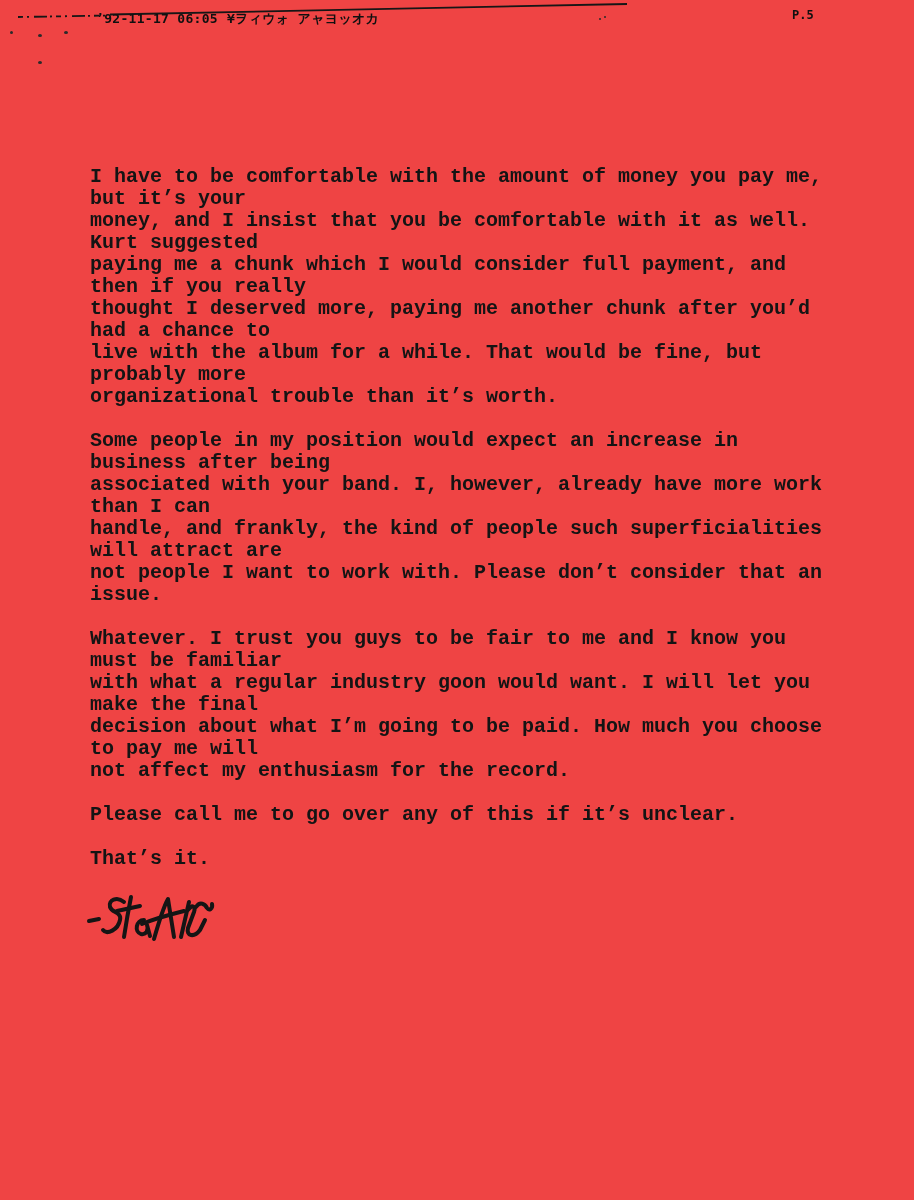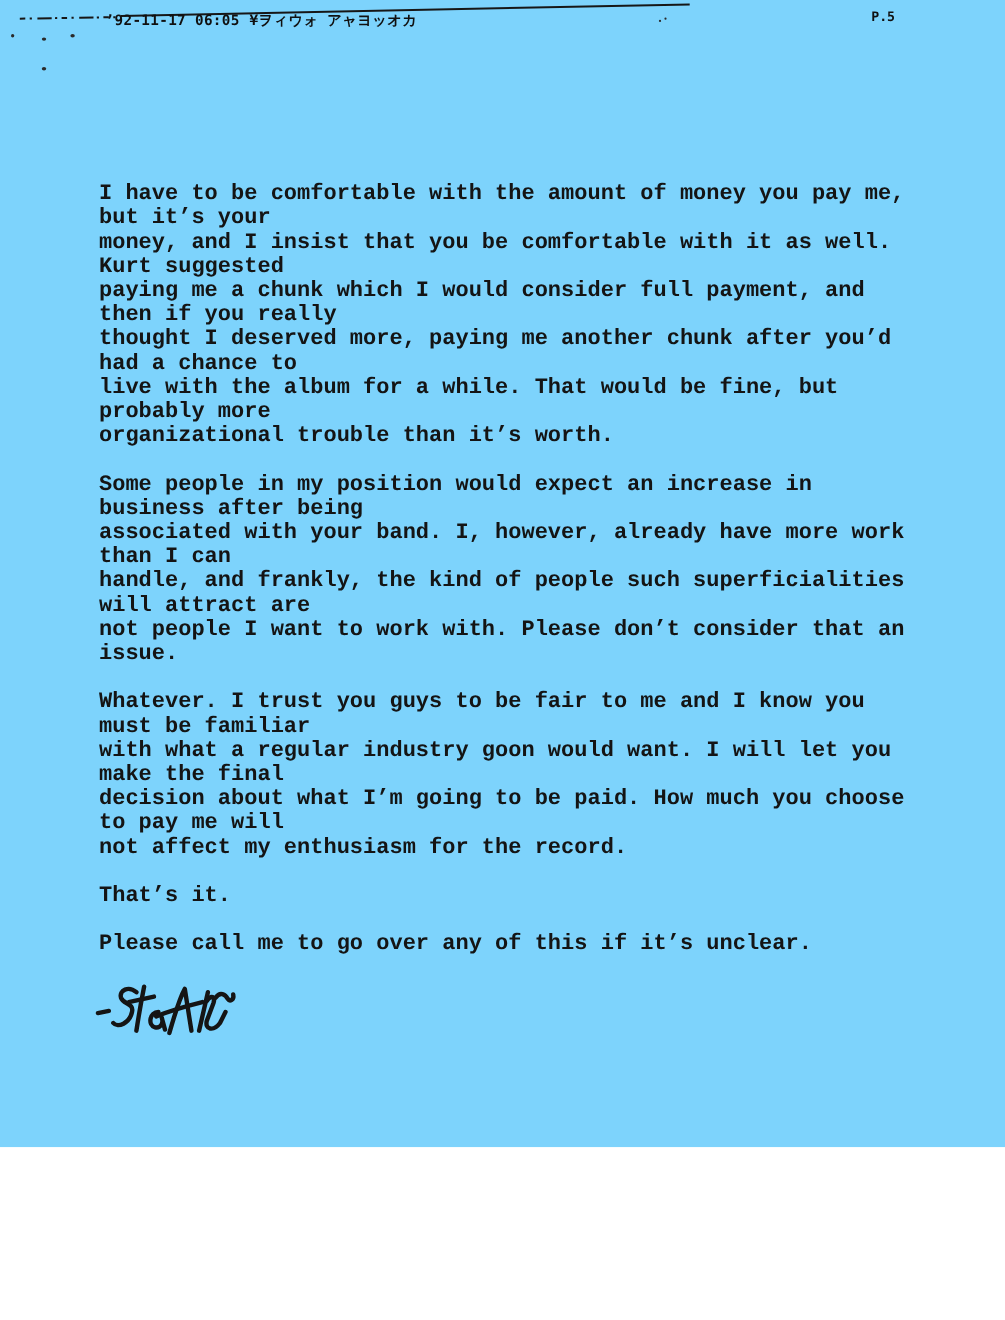--- a/index.html
+++ b/index.html
@@ -1,20 +1,20 @@
 <!DOCTYPE html>
 <html><head>
 <meta charset="utf-8">
 <style>
   html, body { margin: 0; padding: 0; background: #ffffff; }
   .page {
     position: relative;
     width: 914px;
-    height: 1043px;
-    background: #7dd3fc;
+    height: 1200px;
+    background: #ef4444;
     overflow: hidden;
     font-family: "Liberation Mono", monospace;
   }
   .header-line-svg {
     position: absolute;
     left: 0; top: 0;
   }
   .fax-text {
     position: absolute;
     left: 96px;
@@ -95,22 +95,22 @@
 live with the album for a while. That would be fine, but probably more
 organizational trouble than it’s worth.</p>
     <p class="para">Some people in my position would expect an increase in business after being
 associated with your band. I, however, already have more work than I can
 handle, and frankly, the kind of people such superficialities will attract are
 not people I want to work with. Please don’t consider that an issue.</p>
     <p class="para">Whatever. I trust you guys to be fair to me and I know you must be familiar
 with what a regular industry goon would want. I will let you make the final
 decision about what I’m going to be paid. How much you choose to pay me will
 not affect my enthusiasm for the record.</p>
+    <p class="para">Please call me to go over any of this if it’s unclear.</p>
     <p class="para">That’s it.</p>
-    <p class="para">Please call me to go over any of this if it’s unclear.</p>
 
     <div class="sig">
       <svg width="132" height="54" viewBox="0 0 132 54">
         <g fill="none" stroke="#151515" stroke-width="4" stroke-linecap="round" stroke-linejoin="round">
           <path d="M5 29 L15 27"></path>
           <path d="M40 10 C33 4, 24 8, 26 15 C28 21, 38 20, 36 28 C34 38, 23 43, 19 38"></path>
           <path d="M47 5 C45 15, 42 32, 40 45"></path>
           <path d="M33 19 L56 14"></path>
           <path d="M60 28 C52 28, 50 40, 57 42 C62 43, 65 38, 63 33 L66 44"></path>
           <path d="M70 47 C74 33, 80 14, 84 7 L90 45"></path>

